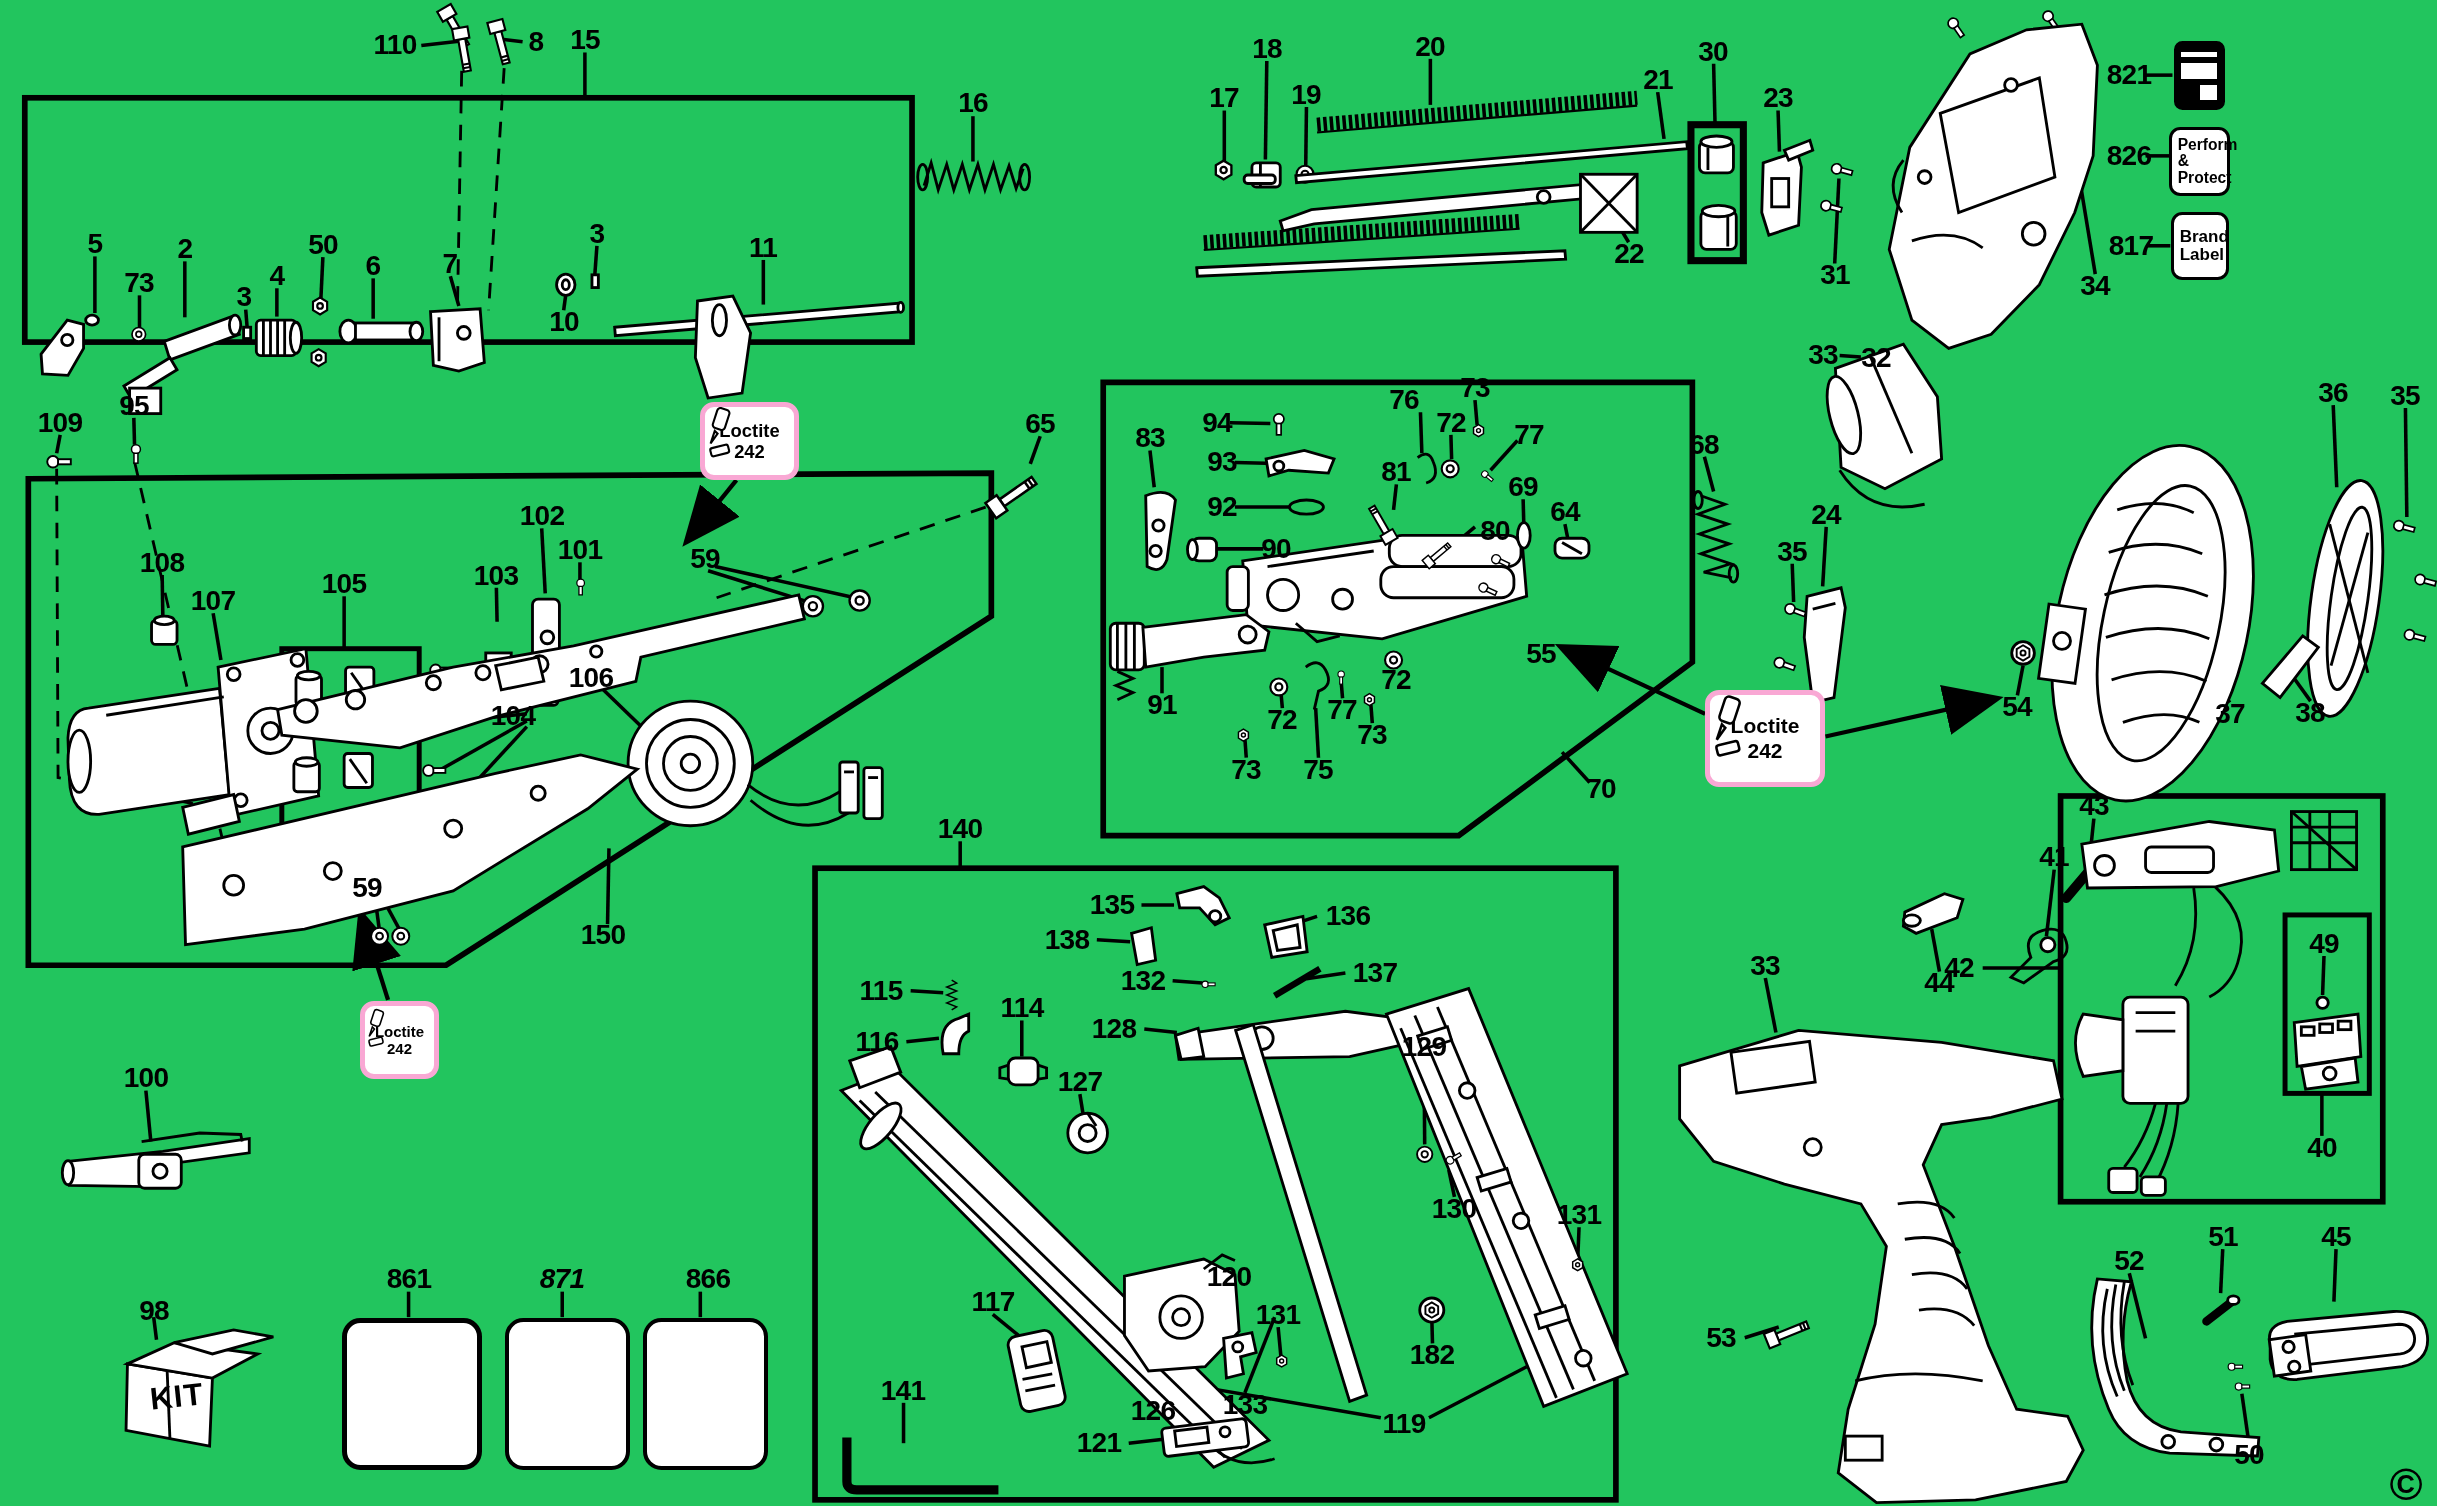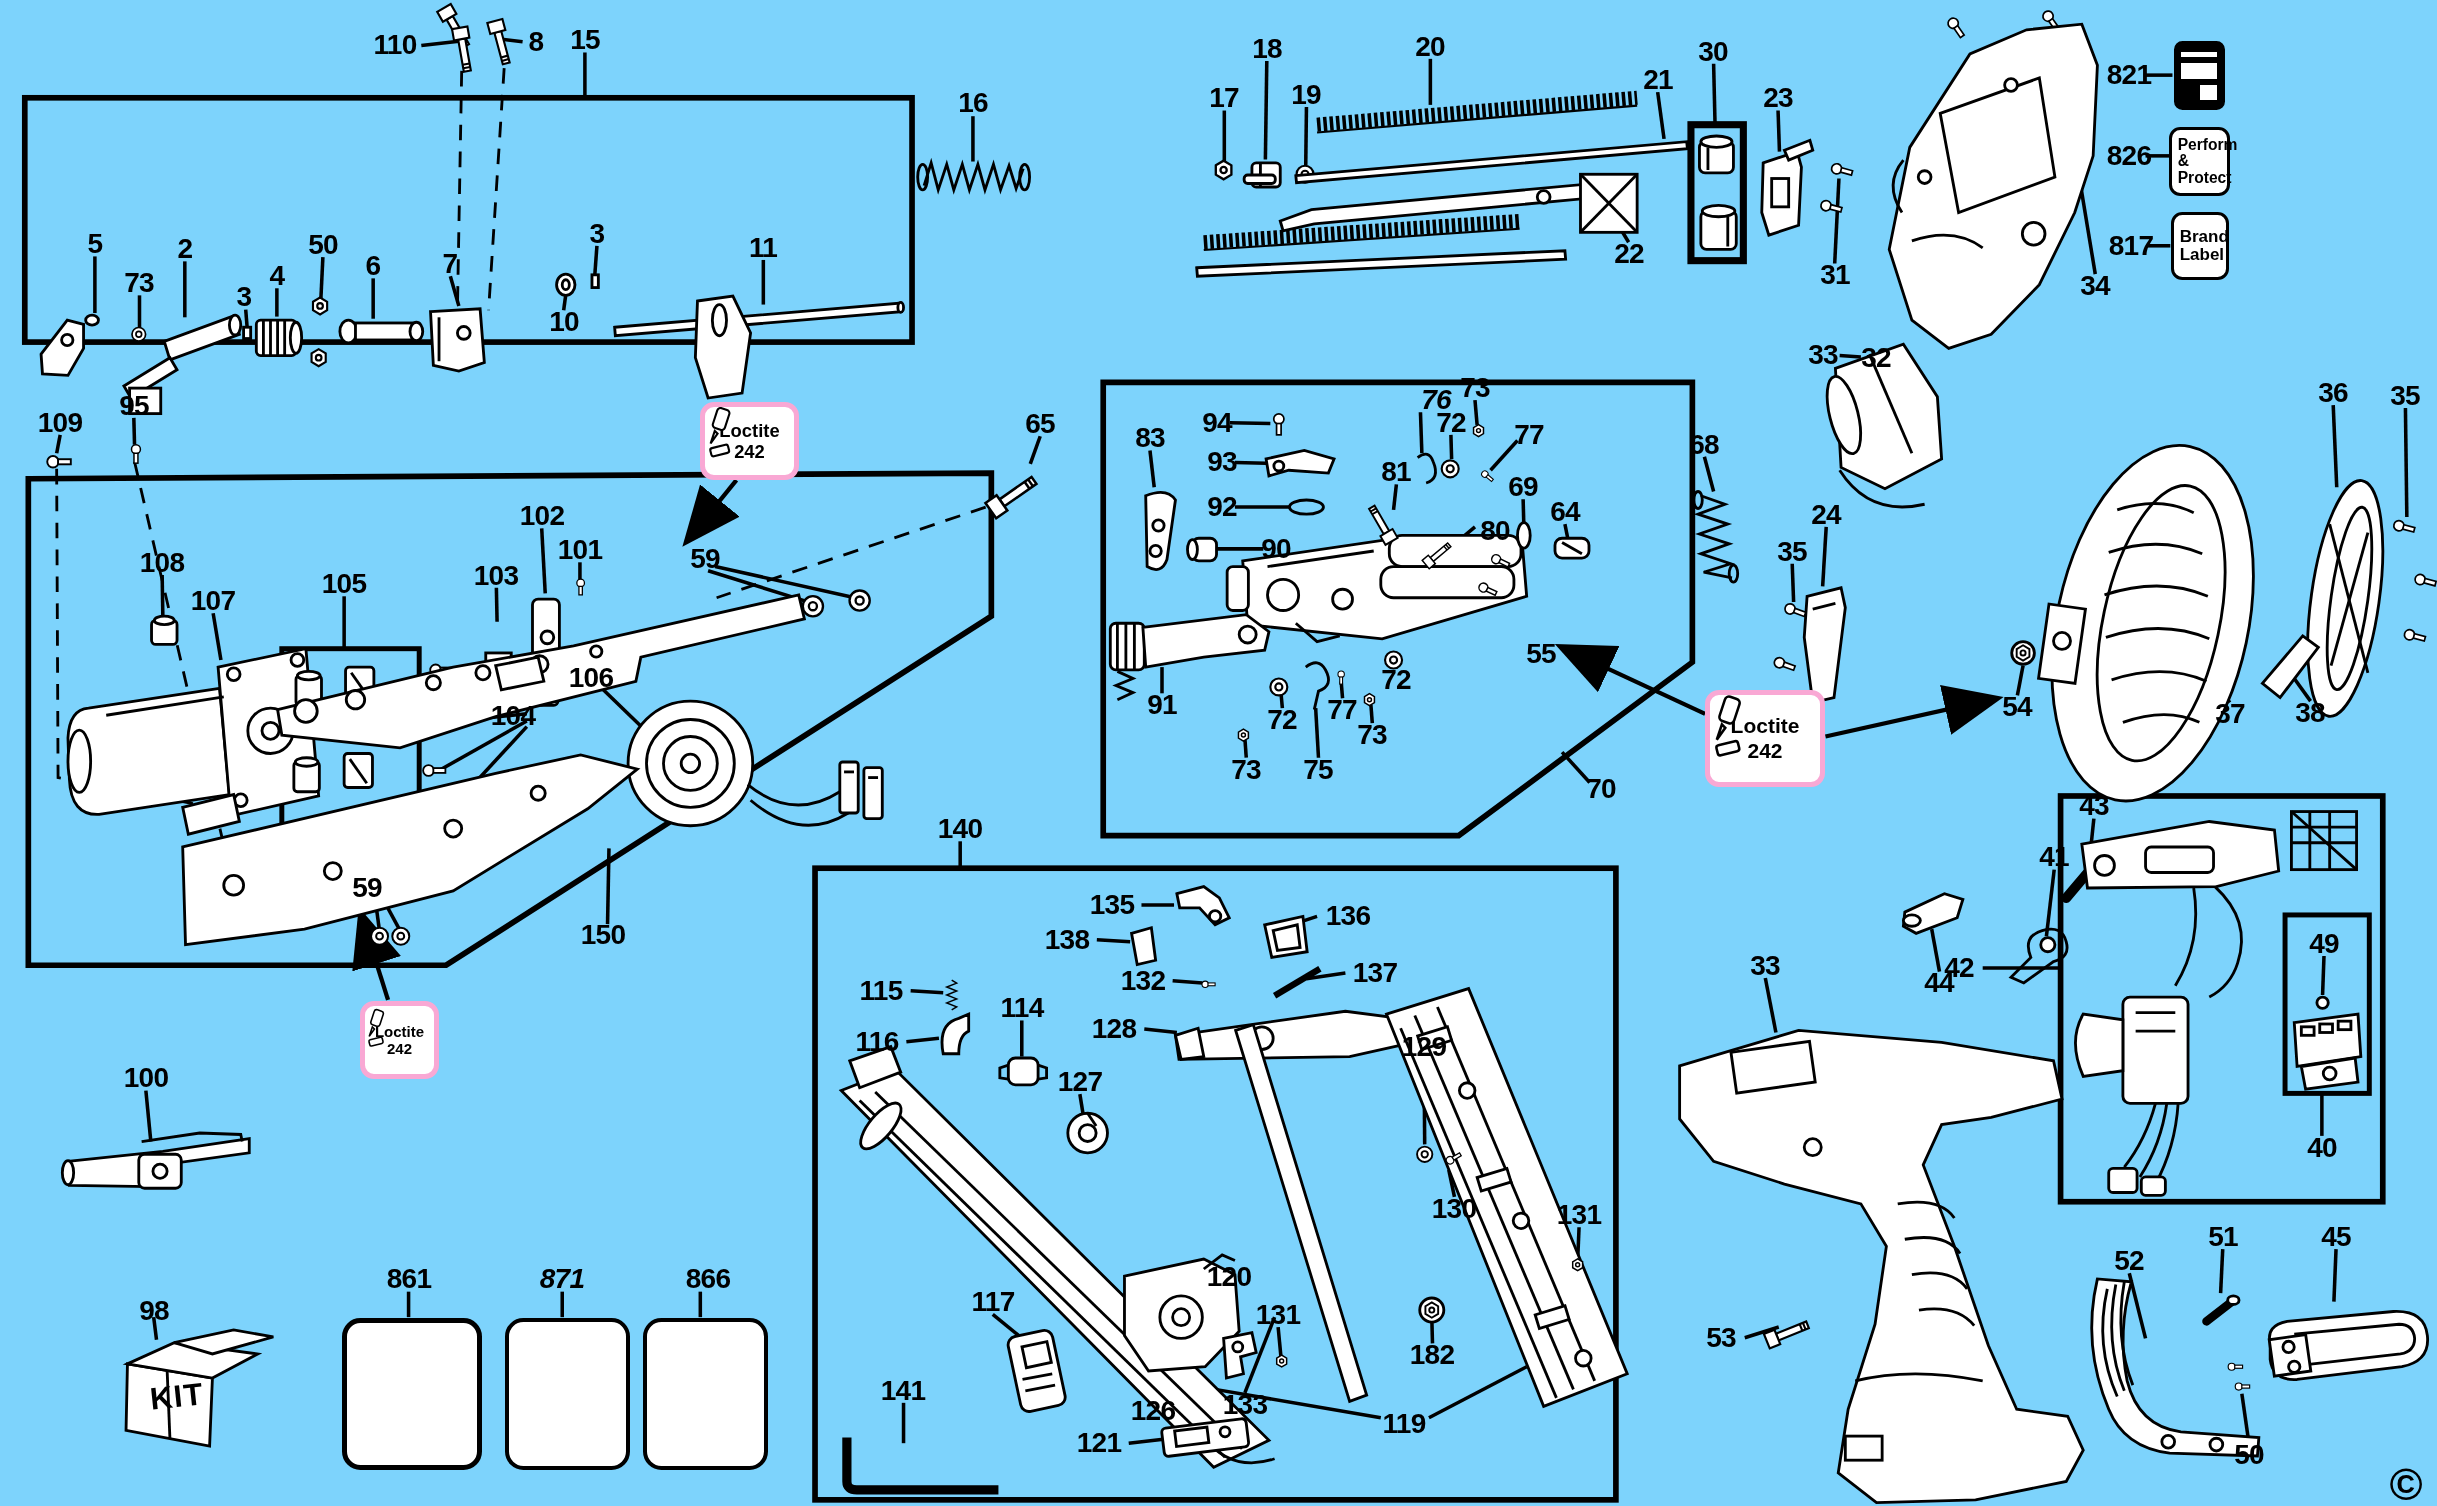--- a/index.html
+++ b/index.html
@@ -1,16 +1,16 @@
 <!DOCTYPE html>
 <html style="font-size:11.3px"><head>
 <meta charset="utf-8">
 <style>
   html,body{margin:0;padding:0;background:#fff;}
-  #page{position:relative;width:2438px;height:1507px;background:#7dd3fc;overflow:hidden;
+  #page{position:relative;width:2438px;height:1507px;background:#22c55e;overflow:hidden;
         font-family:"Liberation Sans",sans-serif;}
   svg{position:absolute;left:0;top:0;}
   .callout{position:absolute;transform:translate(-50%,-50%);font-weight:700;font-size:28px;
            color:#000;letter-spacing:-0.7px;white-space:nowrap;}
   .lct{position:absolute;border:5px solid #f9a8d4;border-radius:14px;background:#fff;
        display:flex;align-items:center;justify-content:center;gap:2.8px;box-sizing:border-box;}
   .lct .txt{display:flex;flex-direction:column;align-items:center;font-weight:700;line-height:1.15;}
   .rbox{position:absolute;border:3.5px solid #000;border-radius:11.3px;background:#fff;box-sizing:border-box;
         display:flex;flex-direction:column;justify-content:center;padding:4.2px 5.7px;font-weight:700;color:#000;}
   .rbox span{display:block;line-height:1.05;}
@@ -725,21 +725,21 @@
       <div class="callout" style="left: 705px; top: 559px;">59</div>
       <div class="callout" style="left: 1040px; top: 424px;">65</div>
       <div class="callout" style="left: 603px; top: 935px;">150</div>
       <div class="callout" style="left: 367px; top: 888px;">59</div>
       <div class="callout" style="left: 1217px; top: 423px;">94</div>
       <div class="callout" style="left: 1150px; top: 438px;">83</div>
       <div class="callout" style="left: 1222px; top: 462px;">93</div>
       <div class="callout" style="left: 1222px; top: 507px;">92</div>
       <div class="callout" style="left: 1276px; top: 549px;">90</div>
       <div class="callout" style="left: 1162px; top: 705px;">91</div>
-      <div class="callout" style="left: 1436px; top: 400px; font-style: italic;">76</div>
+      <div class="callout" style="left: 1404px; top: 400px;">76</div>
       <div class="callout" style="left: 1475px; top: 388px;">73</div>
       <div class="callout" style="left: 1451px; top: 423px;">72</div>
       <div class="callout" style="left: 1529px; top: 435px;">77</div>
       <div class="callout" style="left: 1396px; top: 472px;">81</div>
       <div class="callout" style="left: 1487px; top: 531px; margin-left: 8px;">80</div>
       <div class="callout" style="left: 1523px; top: 487px;">69</div>
       <div class="callout" style="left: 1565px; top: 512px;">64</div>
       <div class="callout" style="left: 1541px; top: 654px;">55</div>
       <div class="callout" style="left: 1396px; top: 680px;">72</div>
       <div class="callout" style="left: 1342px; top: 710px;">77</div>

